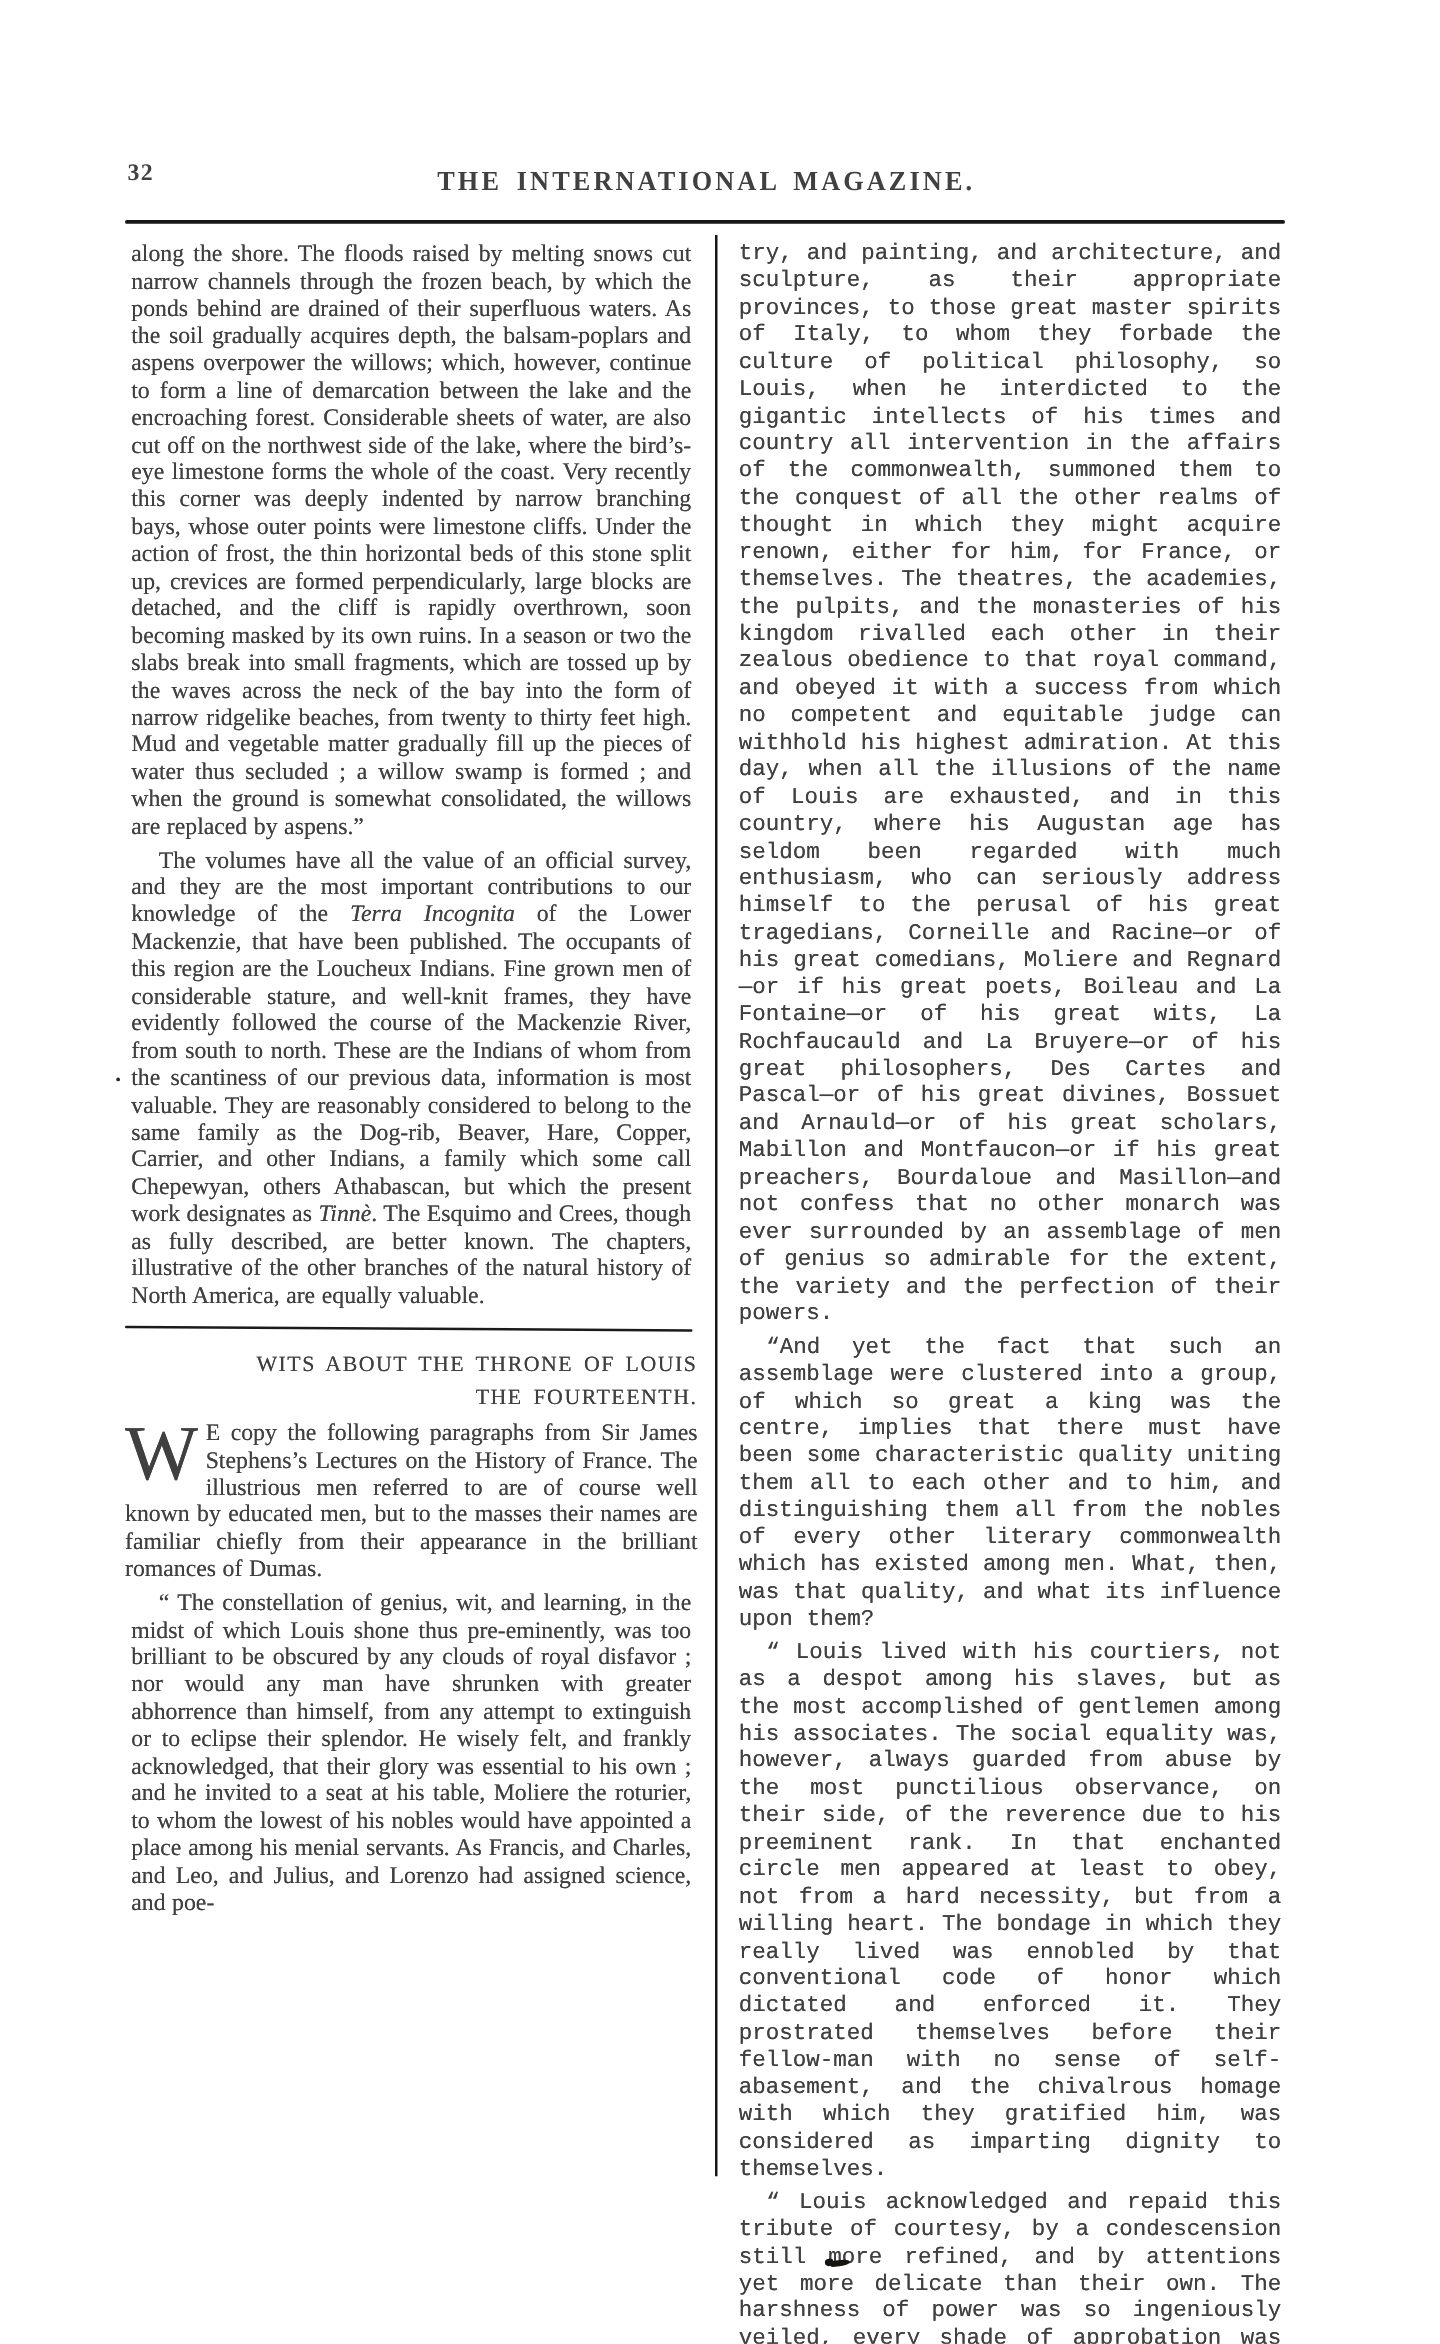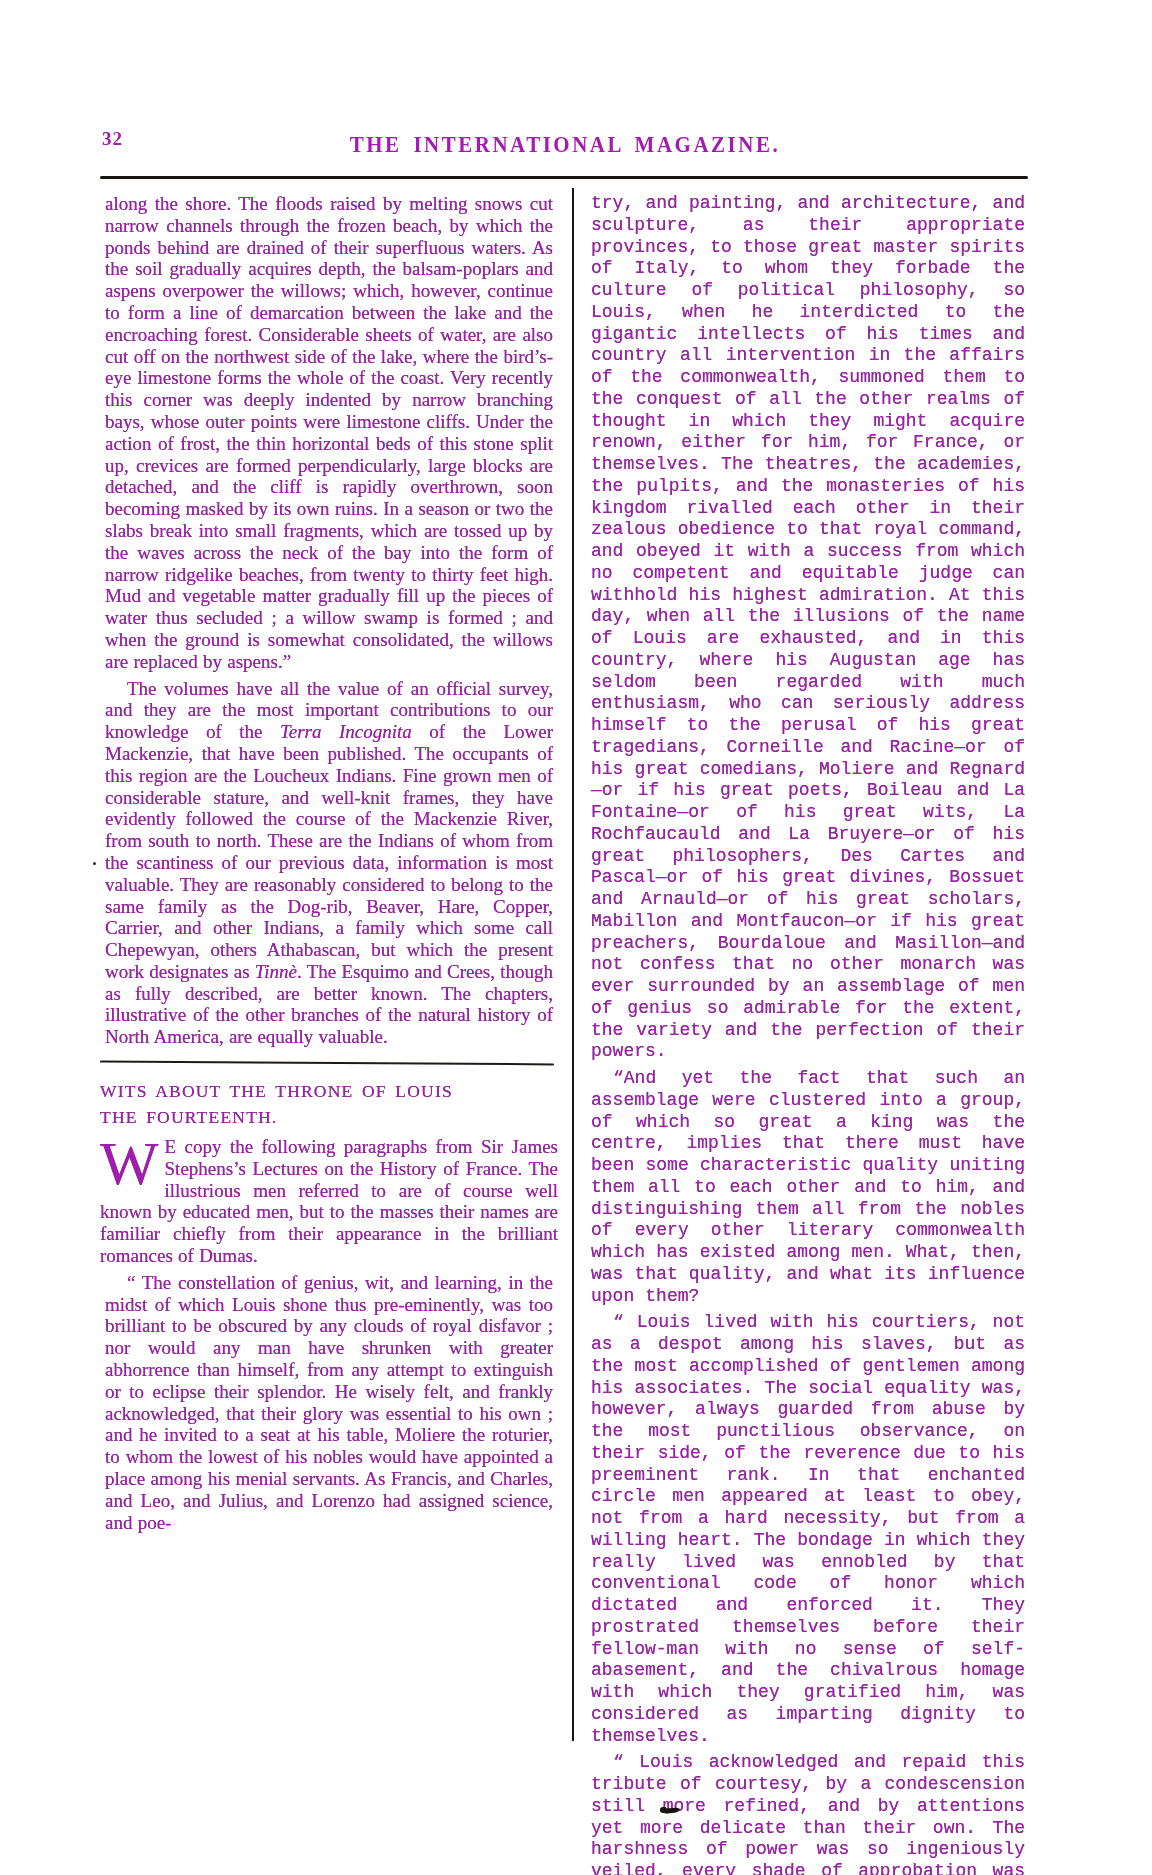--- a/index.html
+++ b/index.html
@@ -6,21 +6,21 @@
     margin: 0; padding: 0;
     width: 1152px; height: 1875px;
     background: #ffffff;
     overflow: hidden;
   }
   .page {
     position: relative;
     width: 1152px; height: 1875px;
     background: #ffffff;
     font-family: "Liberation Serif", "DejaVu Serif", serif;
-    color: #a21caf;
+    color: #404040;
   }
   .text-block {
     position: absolute;
     left: 100px; top: 118px;
     width: 930px;
   }
   .header-row {
     position: relative;
     height: 56px;
   }
@@ -78,21 +78,21 @@
   .para.indent { text-indent: 22px; }
   .section-separator {
     height: 2px;
     background: #1e1a16;
     margin: 14px 4px 0 0;
     transform: rotate(0.35deg);
     border-radius: 2px;
   }
   .section-heading {
     margin: 14px 0 6px 0;
-    text-align: left;
+    text-align: right;
     font-size: 17.5px;
     font-weight: normal;
     letter-spacing: 1.2px;
     word-spacing: 3px;
     line-height: 26px;
     text-shadow: 0 0 0.5px rgba(20,16,12,0.7);
   }
   .intro { margin: 0; }
   .dropcap {
     float: left;

